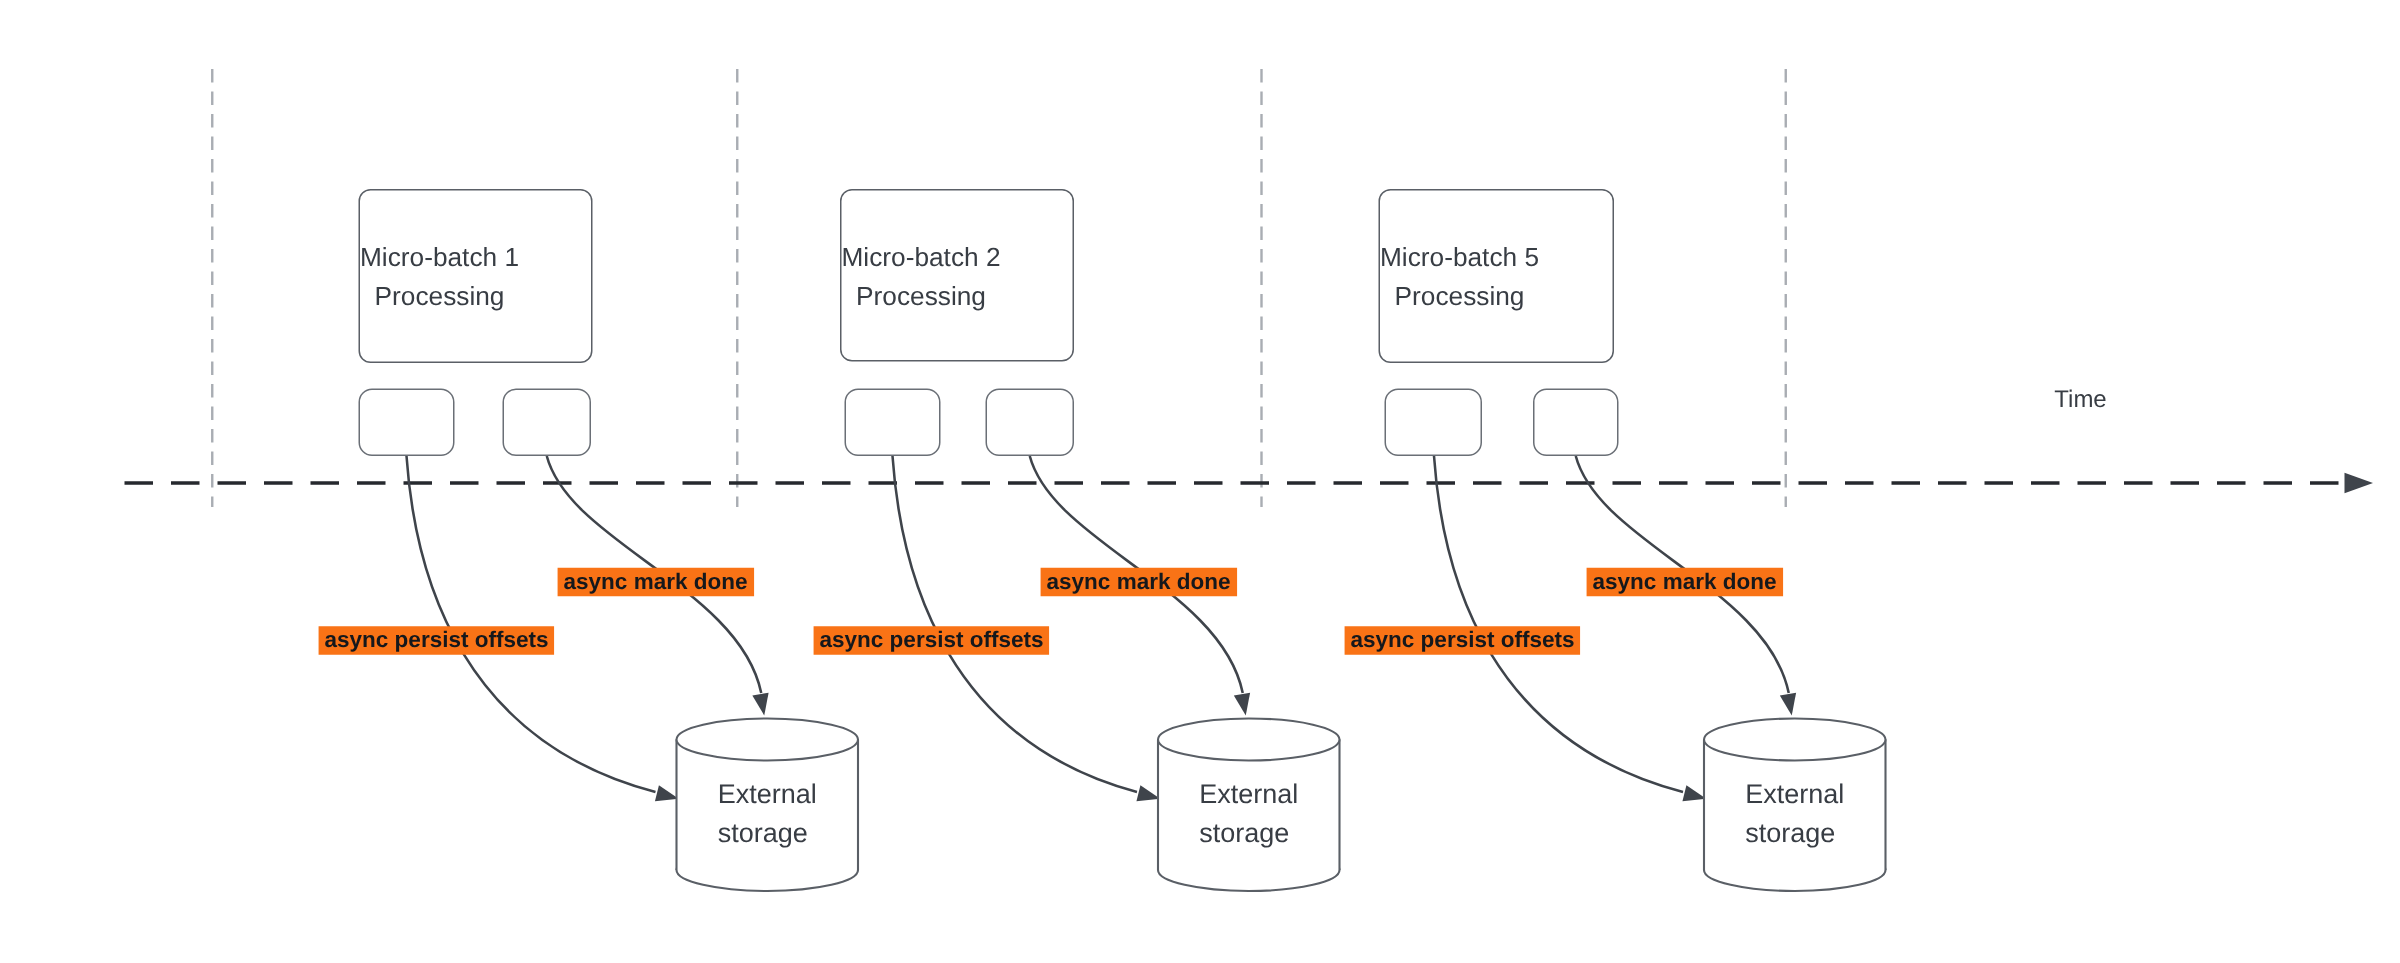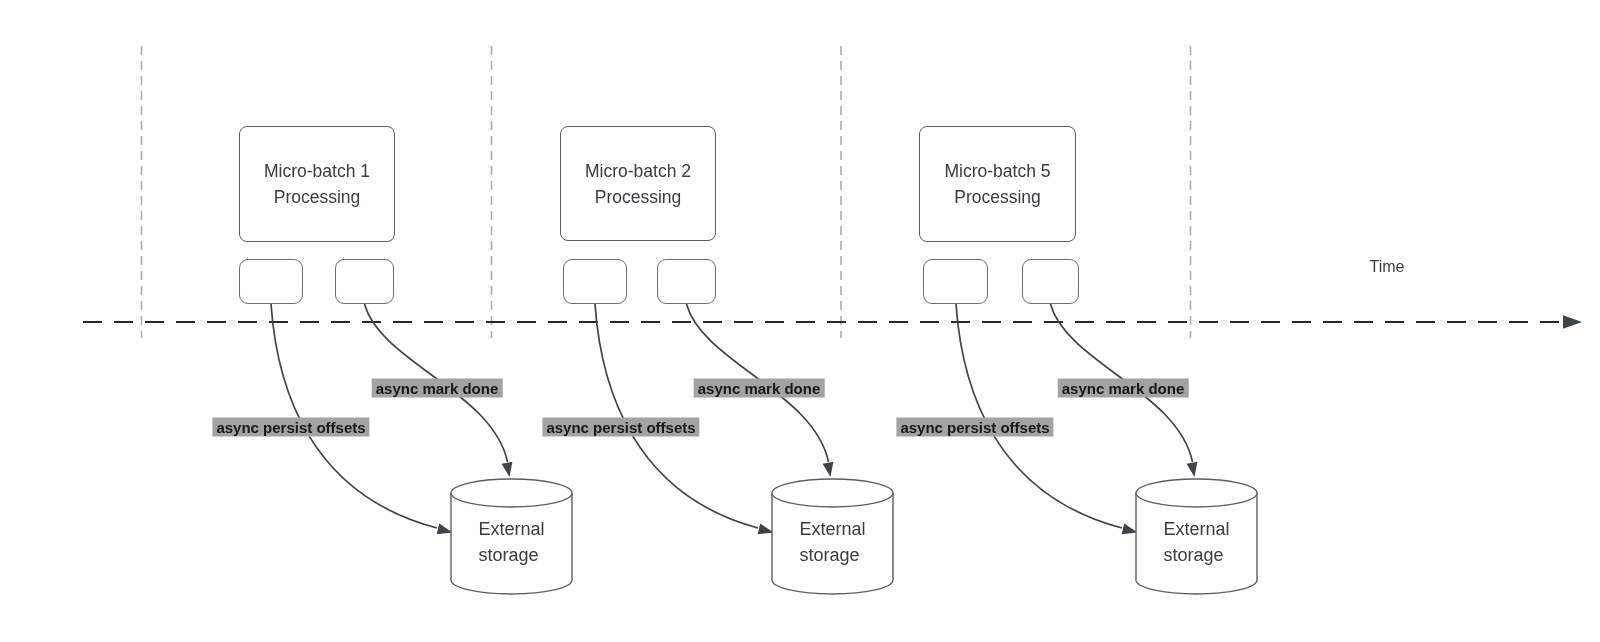--- a/index.html
+++ b/index.html
@@ -10,21 +10,21 @@
     font-family:"Liberation Sans", sans-serif;
     overflow:hidden;
   }
   #diagram-svg{position:absolute;left:0;top:0;width:1600px;height:642px;}
   .bigbox{
     position:absolute;
     box-sizing:border-box;
     background:#ffffff;
     border:1.4px solid #5a5f66;
     border-radius:8px;
-    display:flex;align-items:center;justify-content:center;
+    display:flex;align-items:center;justify-content:flex-start;
     text-align:center;
     color:#383d44;
     font-size:17.5px;line-height:26px;
     white-space:pre-line;
   }
   .smallbox{
     position:absolute;
     box-sizing:border-box;
     background:#ffffff;
     border:1.4px solid #6a6f76;
@@ -34,21 +34,21 @@
     position:absolute;
     transform:translate(-50%,-50%);
     text-align:left;
     color:#383d44;
     font-size:18px;line-height:26px;
     white-space:pre-line;
   }
   .arrow-label{
     position:absolute;
     transform:translate(-50%,-50%);
-    background:#a3a3a3;
+    background:#f97316;
     padding:1px 4px;
     color:#15181c;
     font-size:15px;
     font-weight:700;
     white-space:nowrap;
   }
   .time-label{
     position:absolute;
     transform:translate(-50%,-50%);
     color:#383d44;

